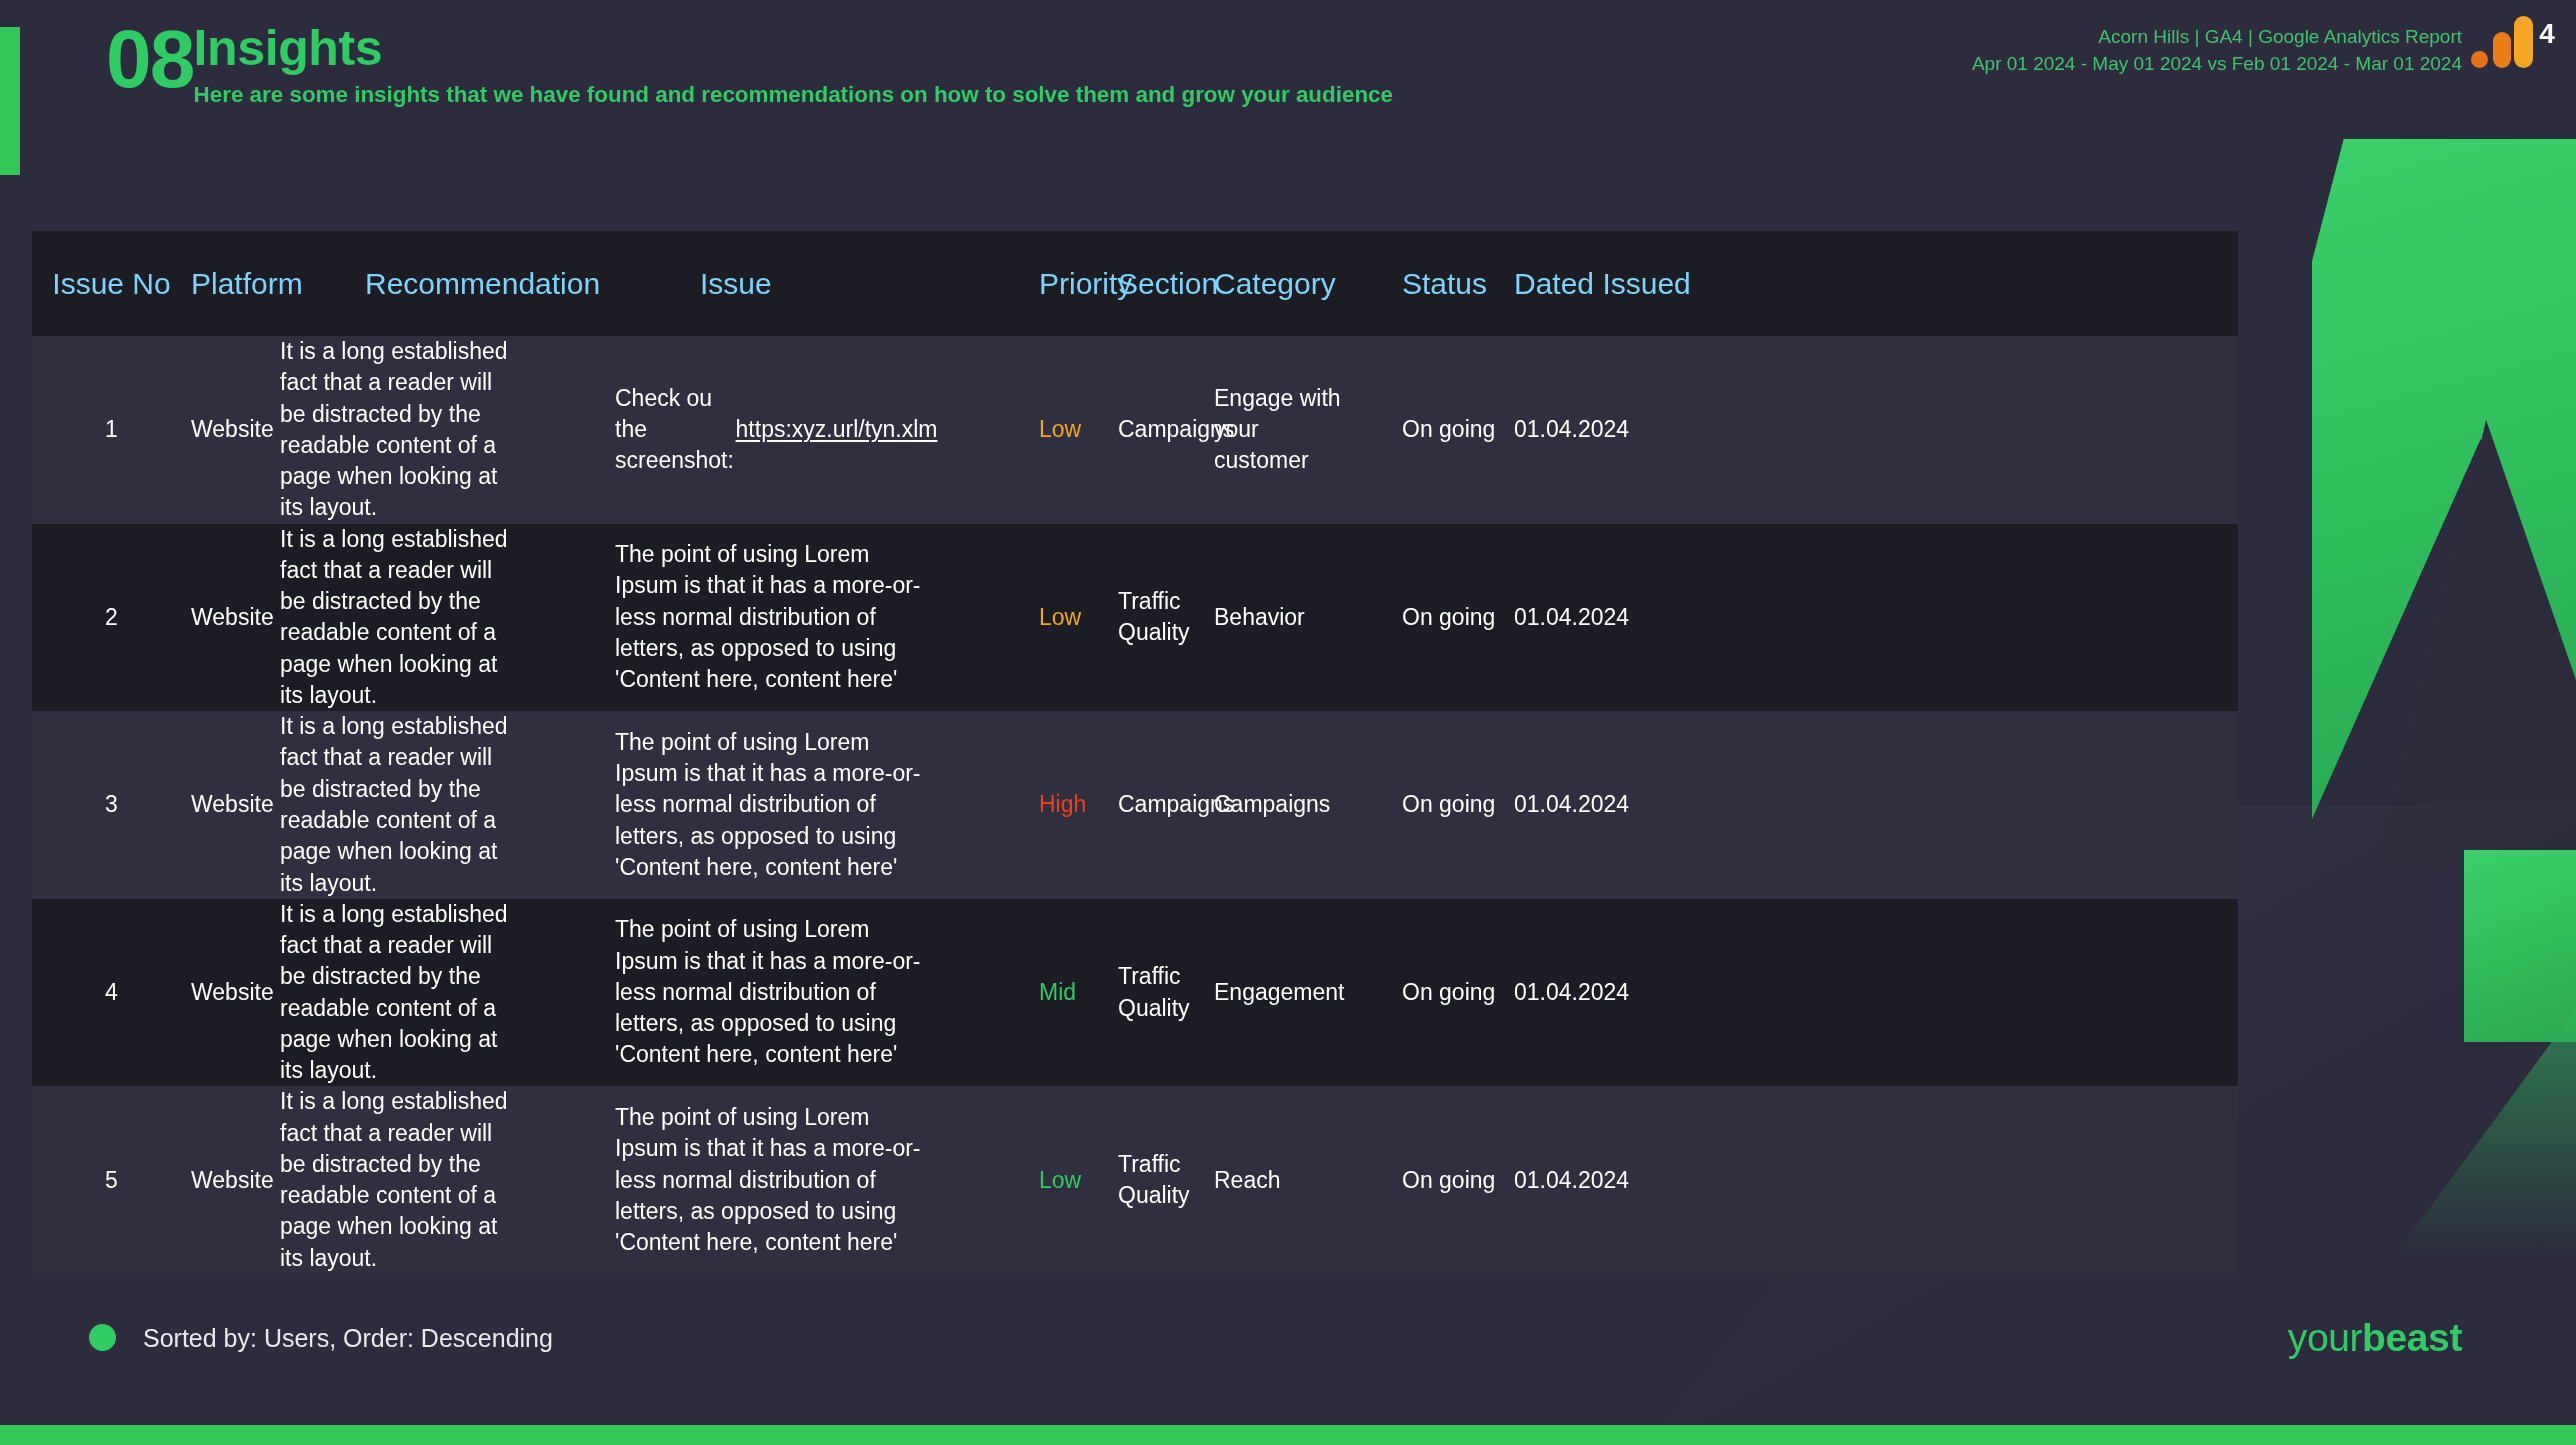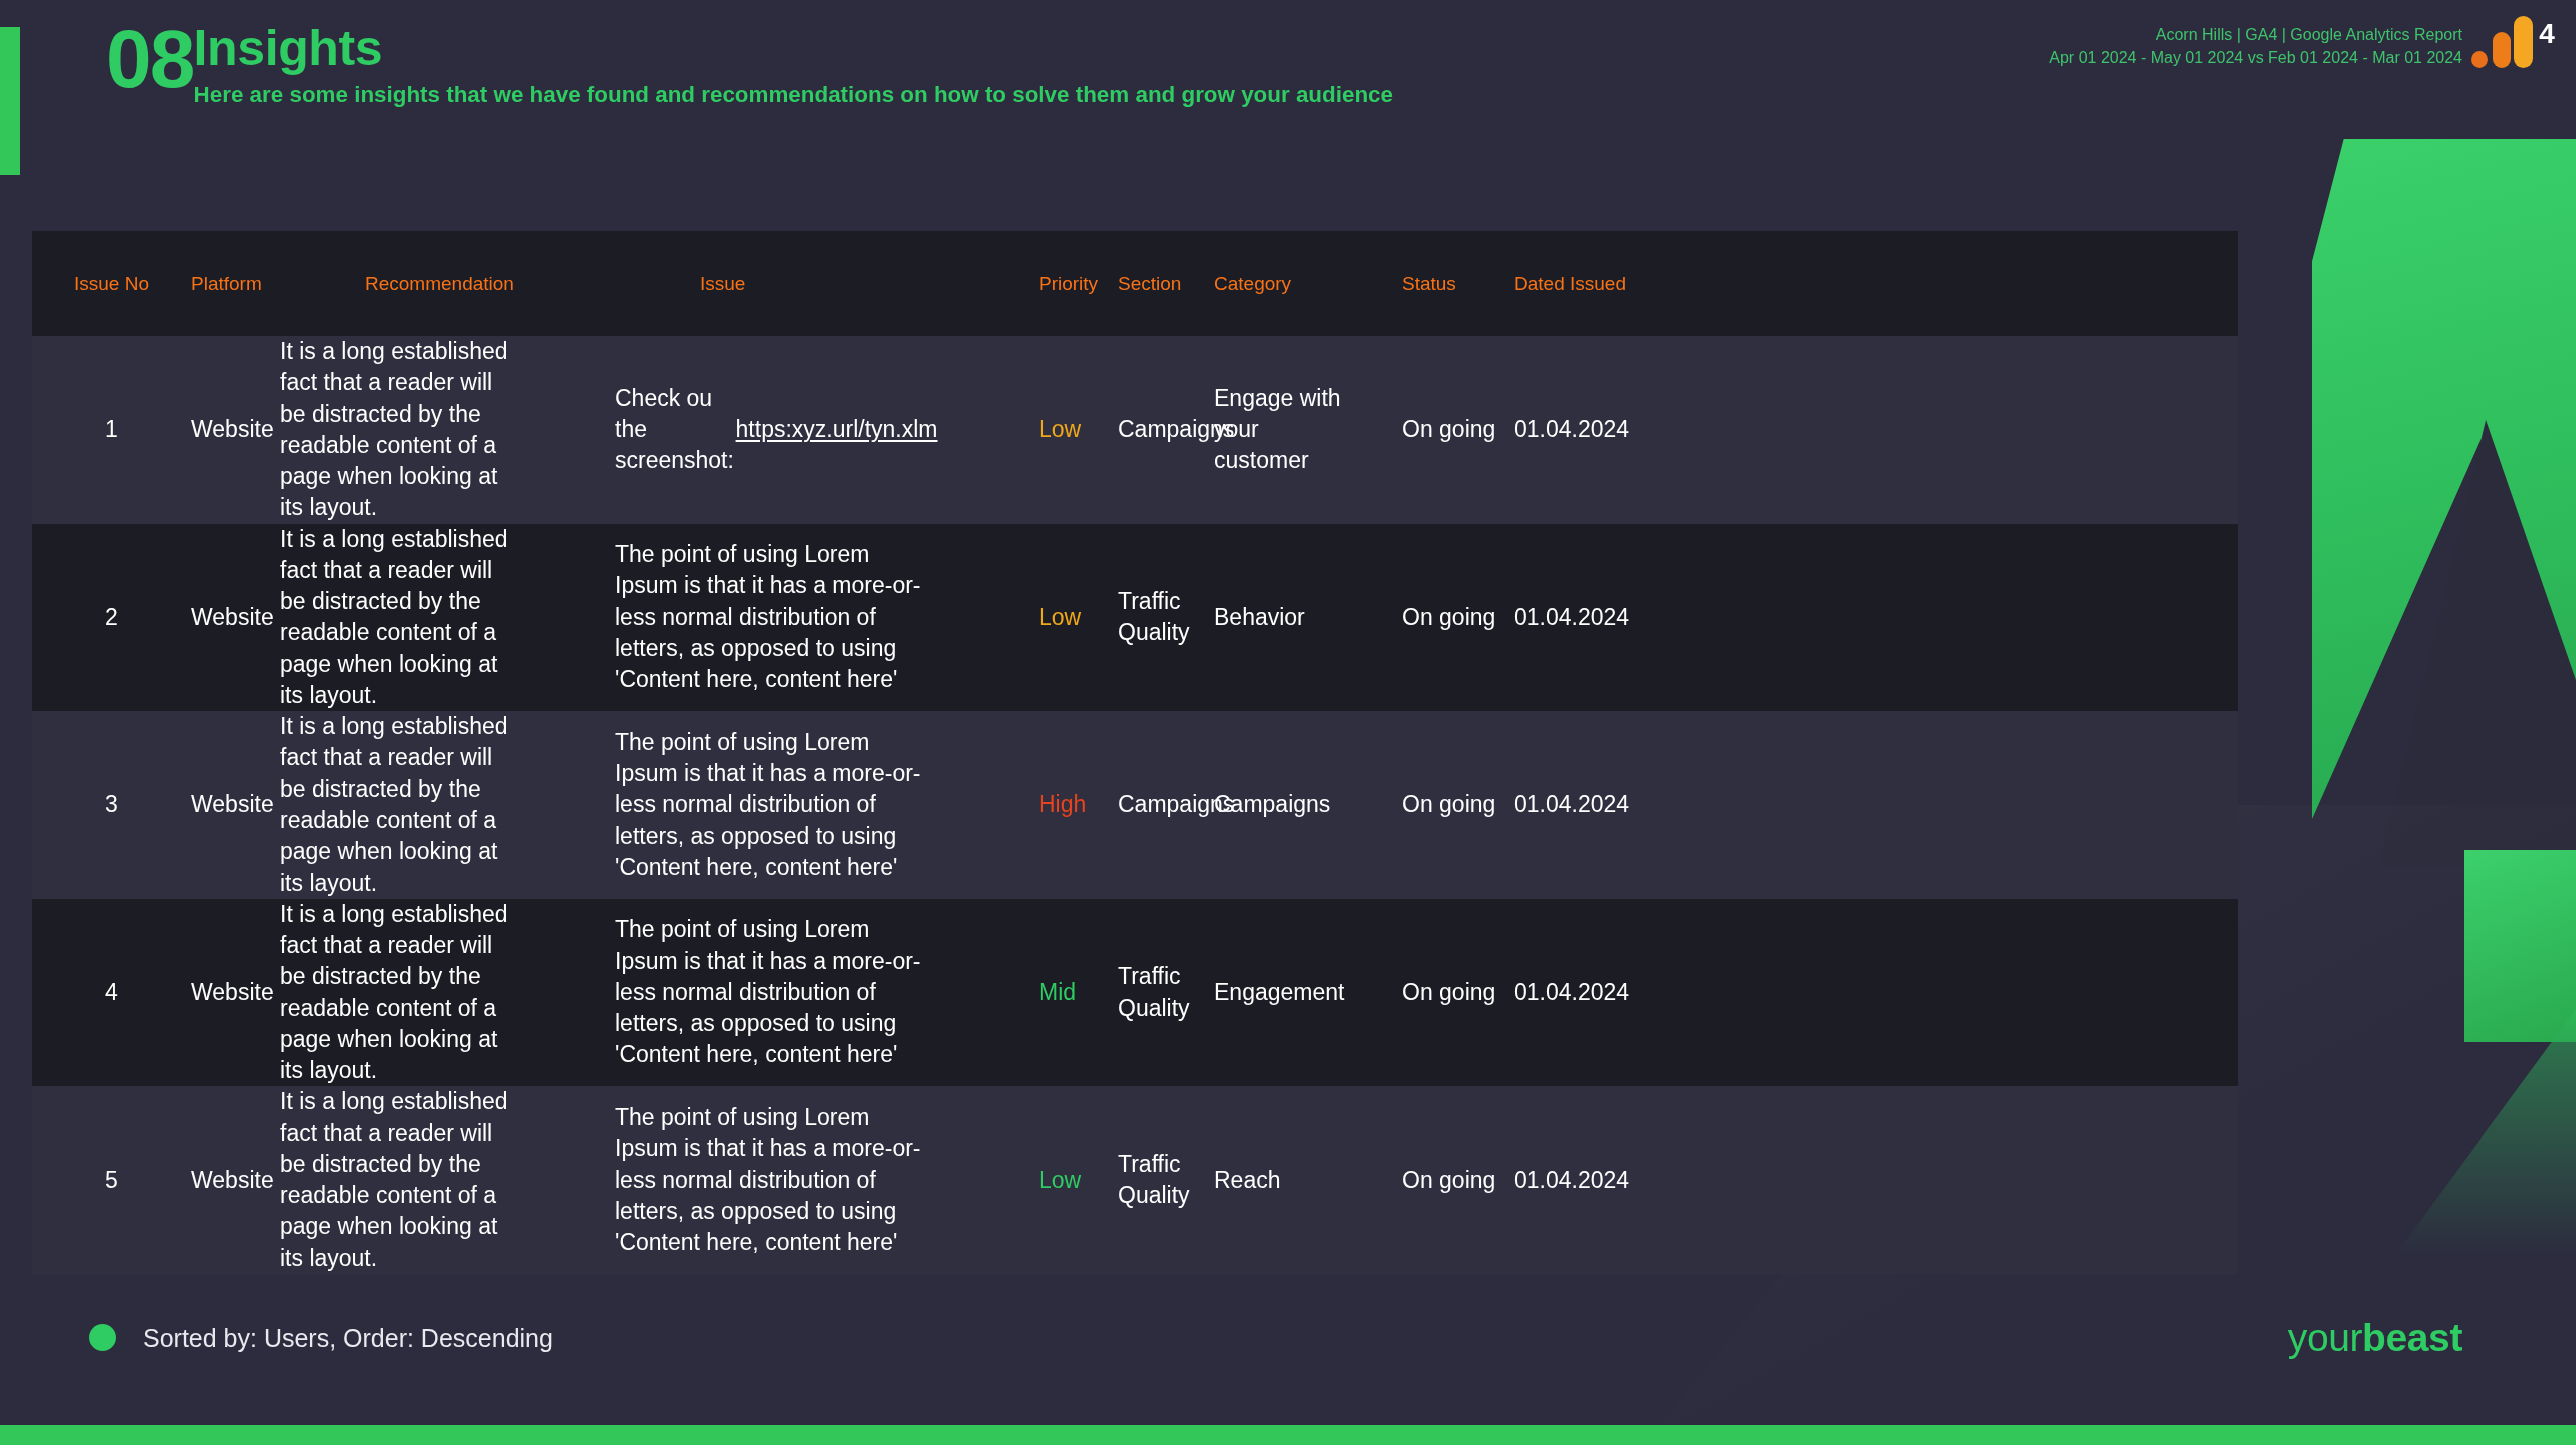--- a/index.html
+++ b/index.html
@@ -98,21 +98,21 @@
     max-width: 1601px;
   }
 
   .head-right {
     position: absolute;
     right: 114px; top: 24px;
     text-align: right;
   }
   .report-name, .report-range {
     color: #3ec46c;
-    font-size: 16px;
+    font-size: 19px;
     font-weight: 400;
     line-height: 1.42;
     white-space: nowrap;
   }
 
   .ga-logo {
     position: absolute;
     right: 23px; top: 12.5px;
     width: 82px; height: 55px;
   }
@@ -130,22 +130,22 @@
     width: 2206px;
     font-size: 0;
   }
   .row { display: flex; align-items: center; width: 100%; }
 
   .hrow {
     height: 105px;
     background: #1c1c24;
   }
   .hcell {
-    color: #f97316;
-    font-size: 19px;
+    color: #7dd3fc;
+    font-size: 30px;
     font-weight: 400;
     line-height: 1.25;
     display: flex; align-items: center;
     height: 100%;
   }
 
   .drow { min-height: 186px; }
   .drow.odd  { background: #2f2f40; }
   .drow.even { background: #1c1c24; }
 

